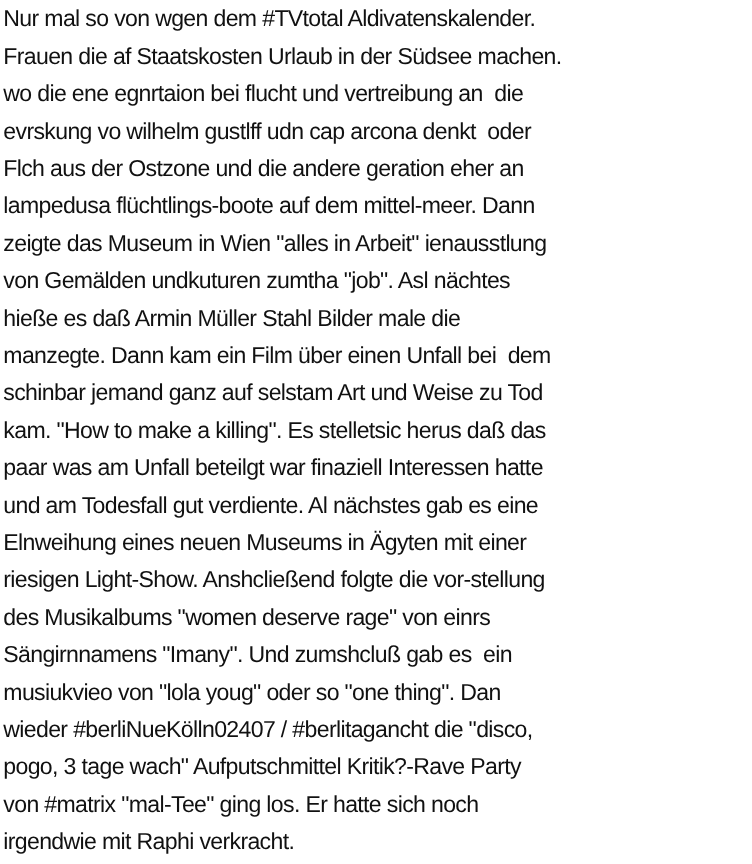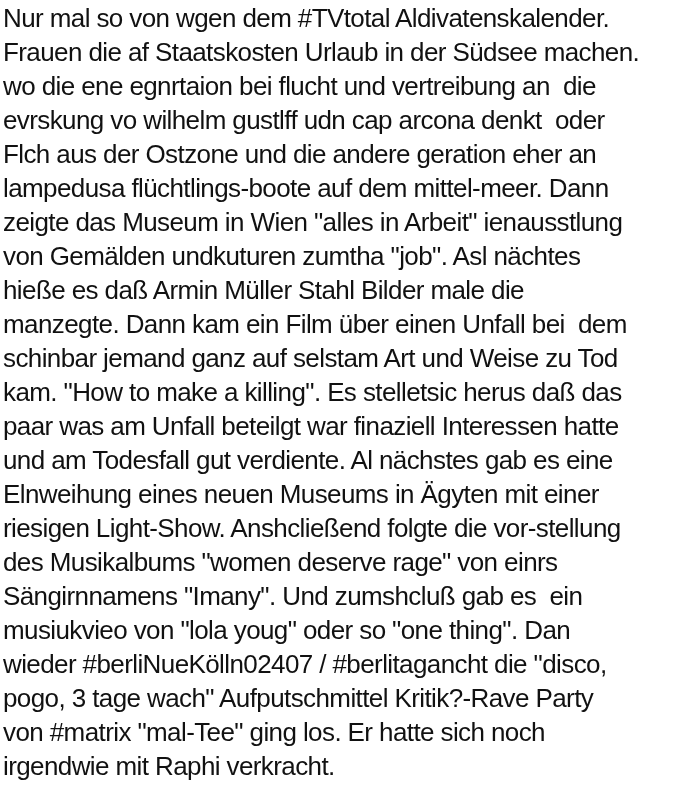--- a/index.html
+++ b/index.html
@@ -14,21 +14,21 @@
   }
   .document {
     box-sizing: border-box;
     width: 684px;
     height: 785px;
     padding: 1px 0 0 3px;
     background: #ffffff;
   }
   .text-block {
     font-family: "Liberation Sans", sans-serif;
-    font-size: 26px;
+    font-size: 21px;
     line-height: 34px;
     letter-spacing: -0.6px;
     color: #111111;
     white-space: pre-wrap;
     text-align: left;
   }
 </style>
 </head>
 <body>
 

